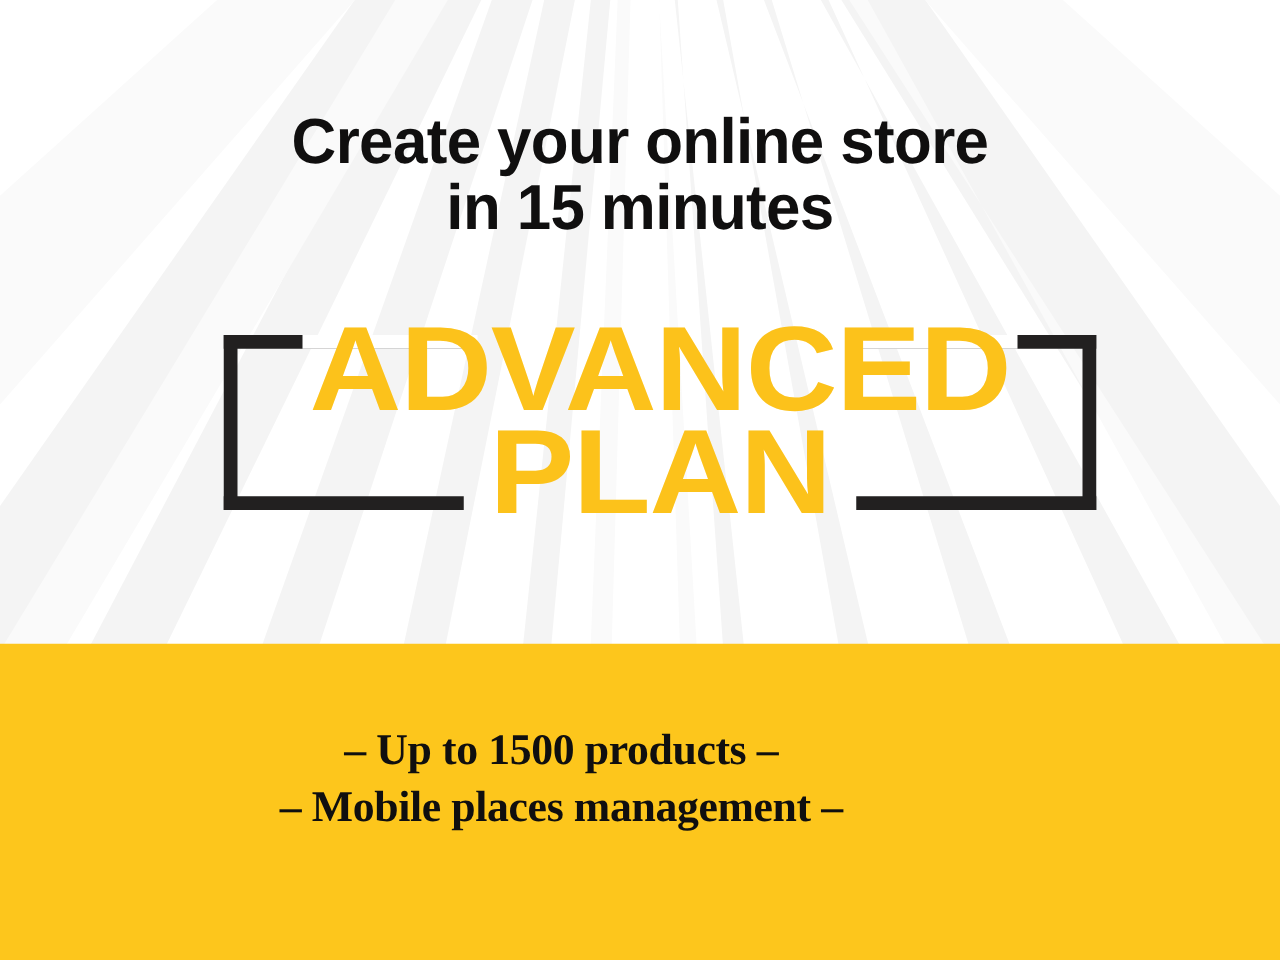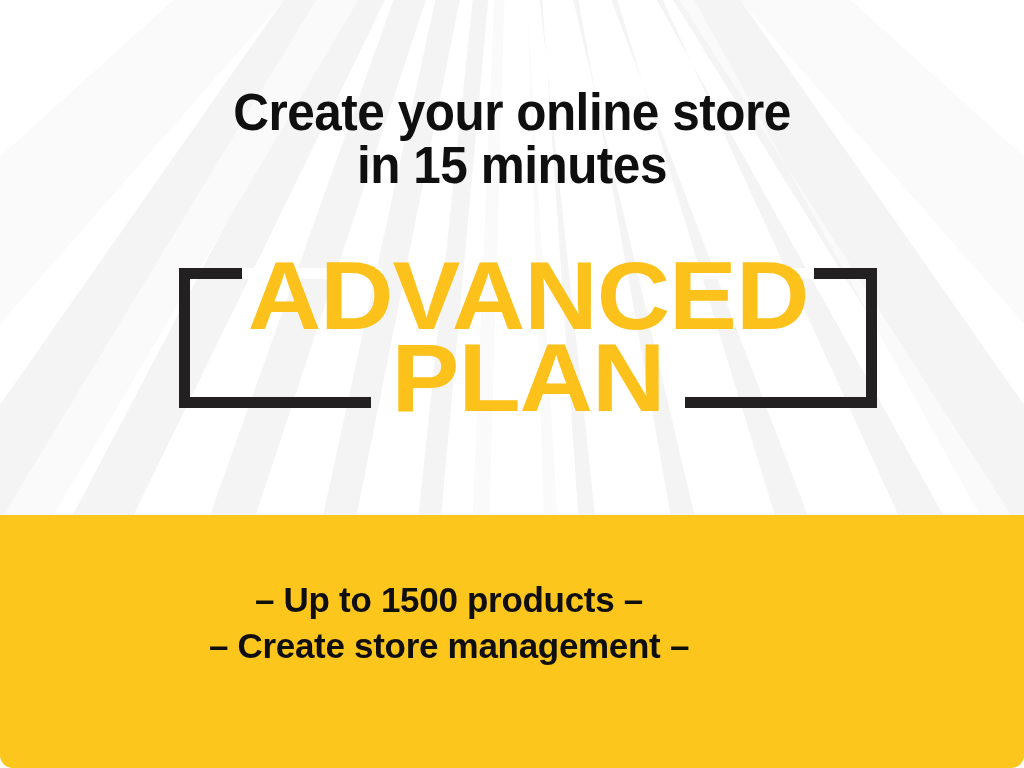--- a/index.html
+++ b/index.html
@@ -9,21 +9,20 @@
     background: #ffffff;
   }
 
   #canvas {
     position: relative;
     width: 1024px;
     height: 768px;
     overflow: hidden;
     background: #ffffff;
     font-family: "Liberation Sans", sans-serif;
-    border-radius: 13px;
     -webkit-font-smoothing: antialiased;
   }
 
   
   #sunburst {
     position: absolute;
     left: 0;
     top: 0;
     width: 1024px;
     height: 768px;
@@ -123,21 +122,21 @@
     height: 253px;
     background: #fdc61c;
   }
   #features {
     position: absolute;
     left: 0;
     top: 62px;
     width: 898px;
     text-align: center;
     color: #100f0f;
-    font-family: Liberation Sans, sans-serif;
+    font-family: Liberation Serif, serif;
     font-weight: bold;
     font-size: 35px;
     line-height: 46px;
     letter-spacing: -0.3px;
   }
   #features .feature-line {
     display: block;
     white-space: pre;
   }
 </style>
@@ -179,17 +178,17 @@
   <div id="lockup">
     <div class="bracket left"></div>
     <div class="bracket right"></div>
     <div class="word" id="word-advanced">ADVANCED</div>
     <div class="word" id="word-plan">PLAN</div>
   </div>
 
   <div id="band">
     <div id="features">
       <span class="feature-line">– Up to 1500 products –</span>
-      <span class="feature-line">– Create store management –</span>
+      <span class="feature-line">– Mobile places management –</span>
     </div>
   </div>
 
 </div>
 
 </body></html>

